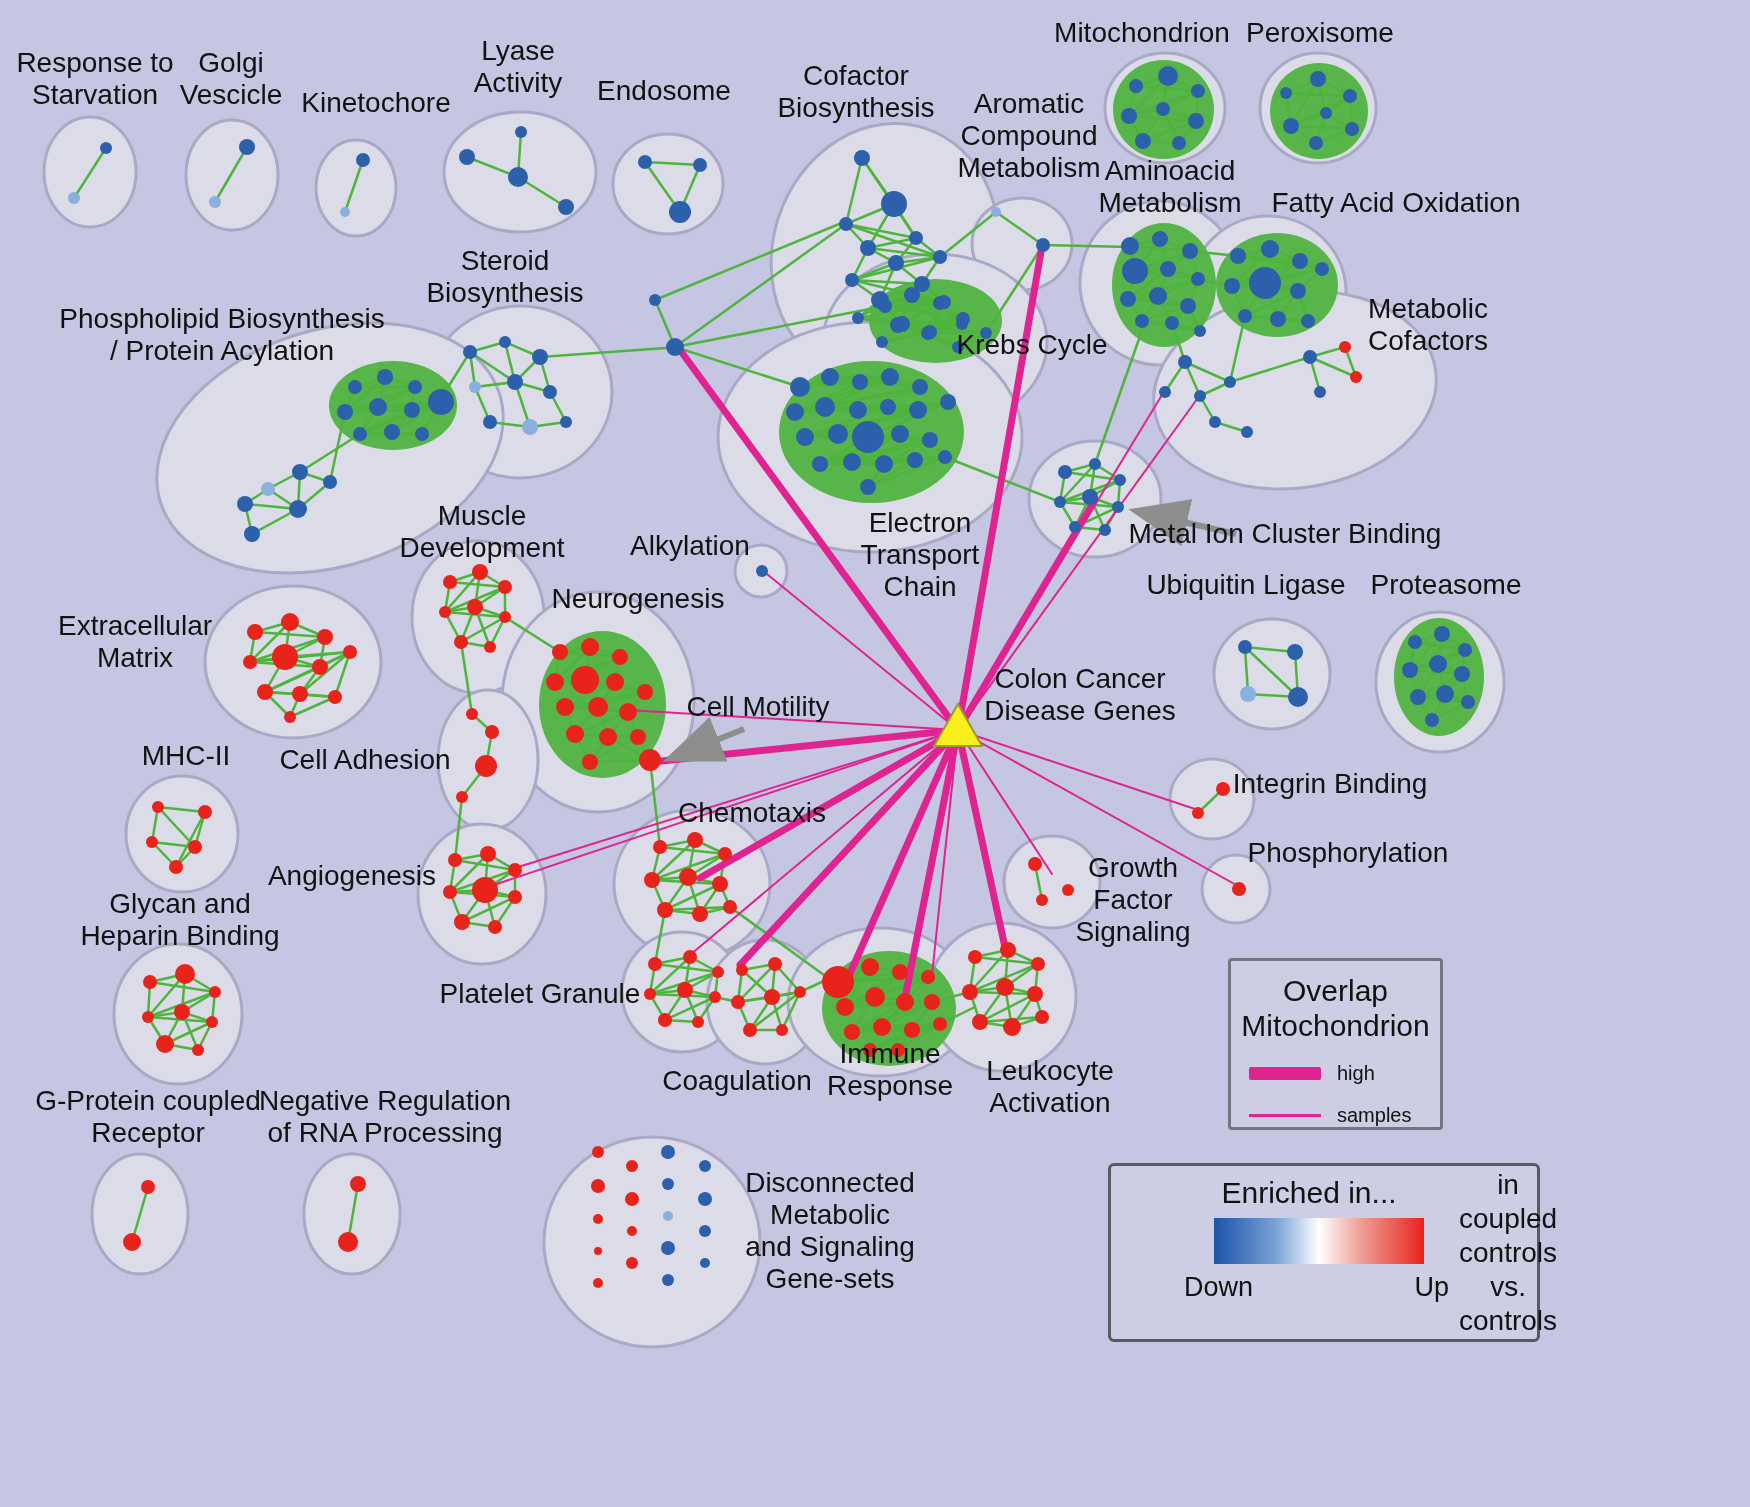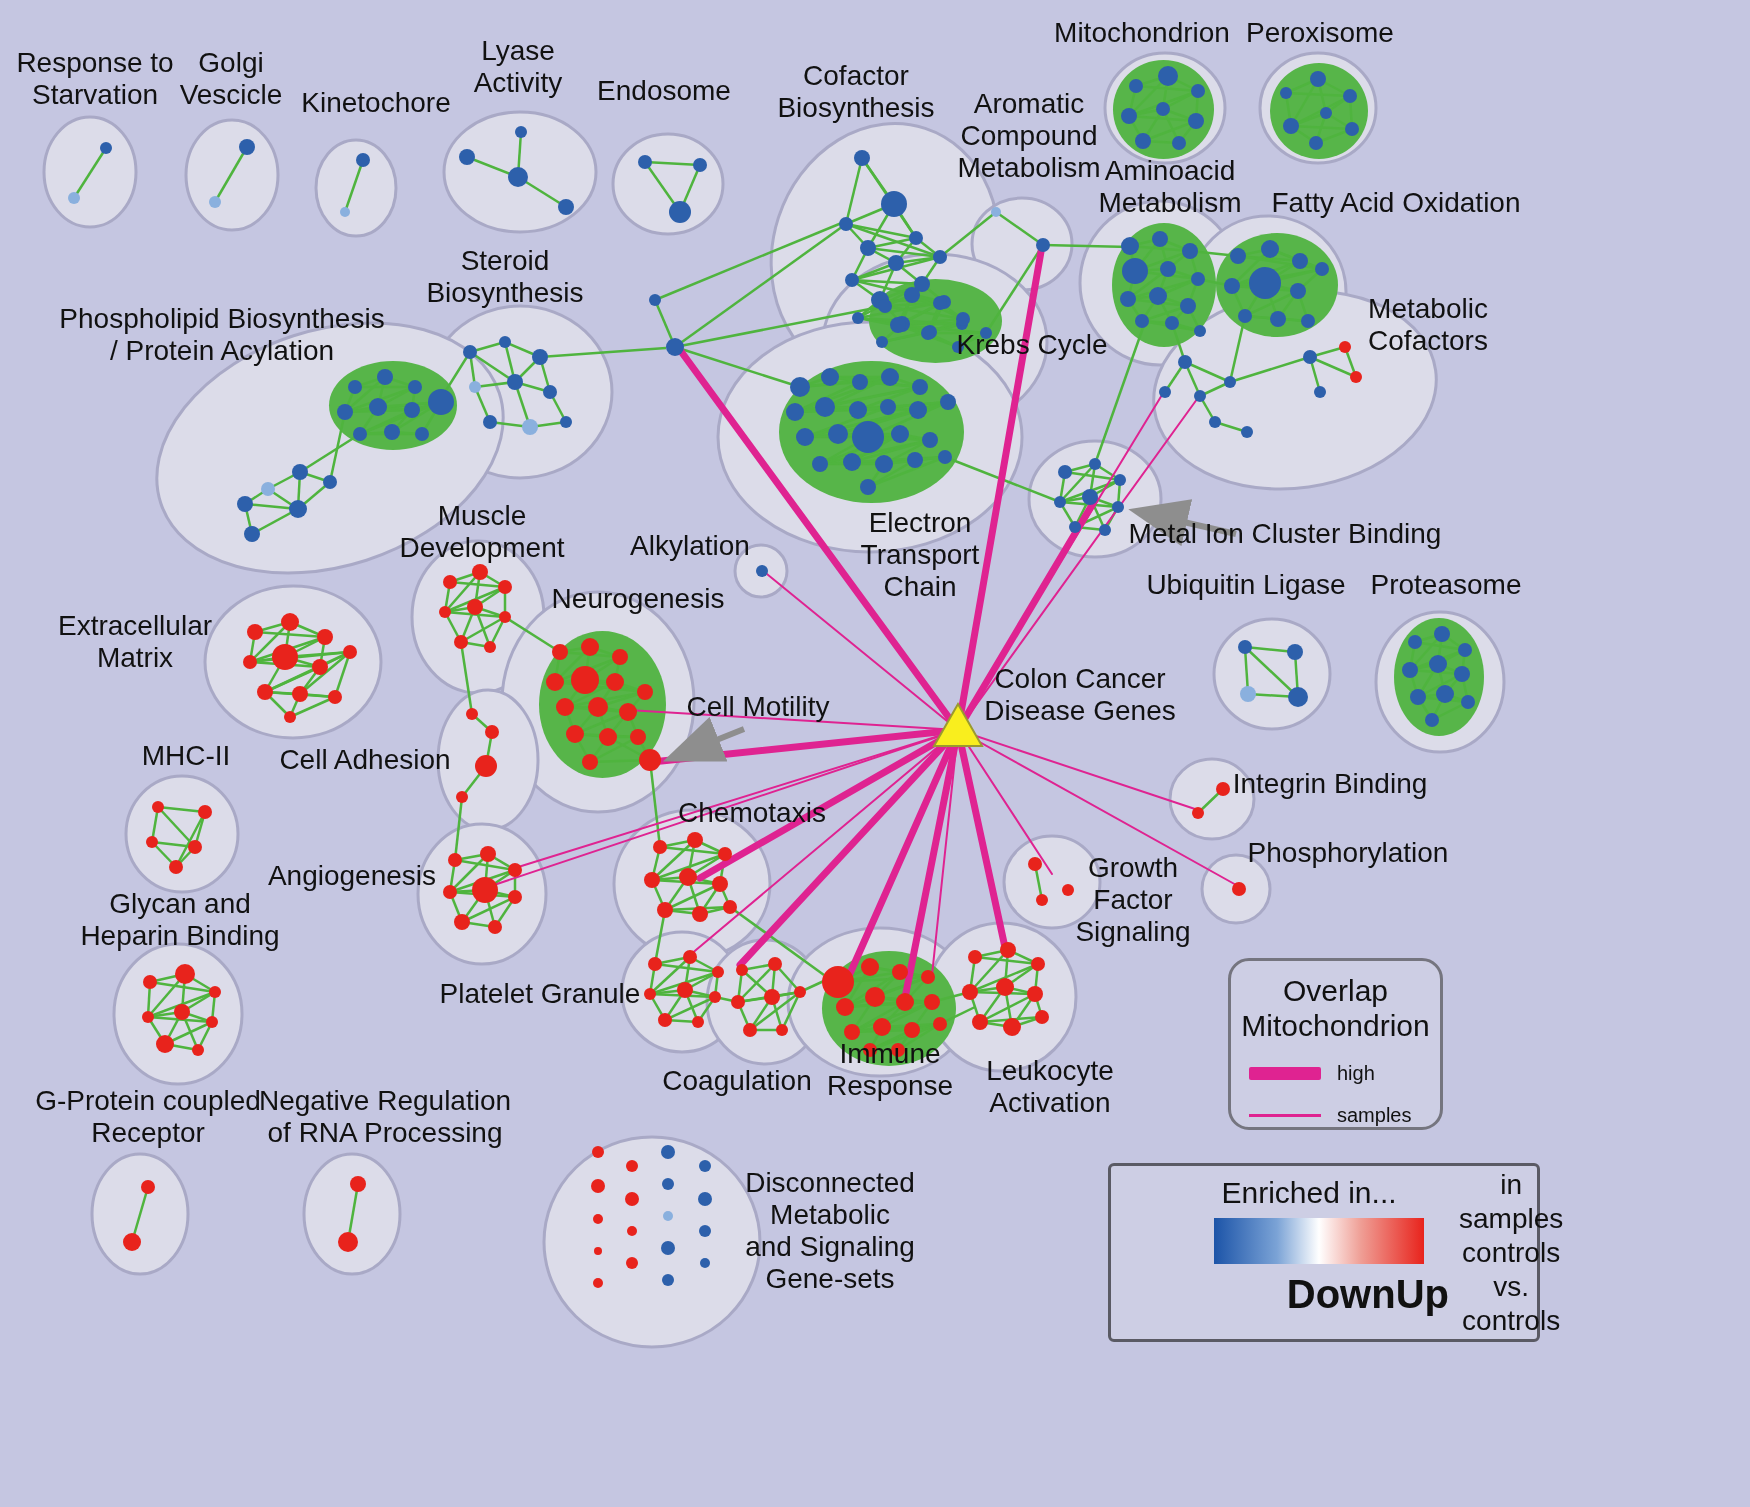--- a/index.html
+++ b/index.html
@@ -2,33 +2,33 @@
 <html><head>
 <meta charset="utf-8">
 <style>
   html,body{margin:0;padding:0;background:#c5c6e1;}
   #stage{position:relative;width:1750px;height:1507px;overflow:hidden;
          font-family:"Liberation Sans",sans-serif;color:#111;}
   #map{position:absolute;left:0;top:0;}
   svg text{font-family:"Liberation Sans",sans-serif;fill:#111;}
   .legend{position:absolute;box-sizing:border-box;background:#cdcee4;}
   .legend-overlap{left:1228px;top:958px;width:215px;height:172px;
-                  border:3px solid #75757f;border-radius:21px;}
+                  border:3px solid #75757f;border-radius:4px;}
   .lg-title{font-size:30px;line-height:35px;text-align:center;margin-top:12px;}
   .lg-row{display:flex;align-items:center;margin:19px 0 0 18px;}
   .line-sample{width:72px;margin-right:16px;}
   .line-sample.thick{height:13px;border-radius:2px;}
   .line-sample.thin{height:3px;}
   .lg-label{font-size:20px;}
   .legend-enriched{left:1108px;top:1163px;width:432px;height:179px;
                    border:3px solid #5a5a64;border-radius:6px;display:flex;}
   .enr-left{position:relative;width:300px;padding-left:48px;}
   .enr-title{margin:10px 0 8px 0;width:300px;text-align:center;font-size:30px;}
   .gradient-bar{margin-left:55px;width:210px;height:46px;}
-  .enr-ends{display:flex;justify-content:flex-end;margin:8px 10px 0 25px;font-size:40px;font-weight:bold;}
+  .enr-ends{display:flex;justify-content:space-between;margin:8px 10px 0 25px;font-size:27px;}
   .enr-note{flex:1;display:flex;flex-direction:column;justify-content:center;
             align-items:center;font-size:28px;line-height:34px;padding-right:6px;text-align:center;}
 </style>
 </head>
 <body>
 
 <div id="stage">
   <svg id="map" viewBox="0 0 1750 1507" width="1750" height="1507">
       <defs>
         <marker id="arrowhead" markerWidth="10" markerHeight="8" refX="8" refY="4" orient="auto" markerUnits="strokeWidth">
@@ -1068,18 +1068,18 @@
   <div class="legend legend-enriched">
     <div class="enr-left">
       <div class="enr-title">Enriched in...</div>
       <div class="gradient-bar" style="background: linear-gradient(90deg, rgb(28, 84, 168) 0%, rgb(123, 163, 214) 30%, rgb(255, 255, 255) 50%, rgb(239, 158, 149) 70%, rgb(232, 35, 28) 100%);"></div>
       <div class="enr-ends">
         <span>Down</span>
         <span>Up</span>
       </div>
     </div>
     <div class="enr-note">
-      <div>in samples</div>
+      <div>in coupled</div>
       <div>controls</div>
       <div>vs. controls</div>
     </div>
   </div>
 </div>
 
 </body></html>

